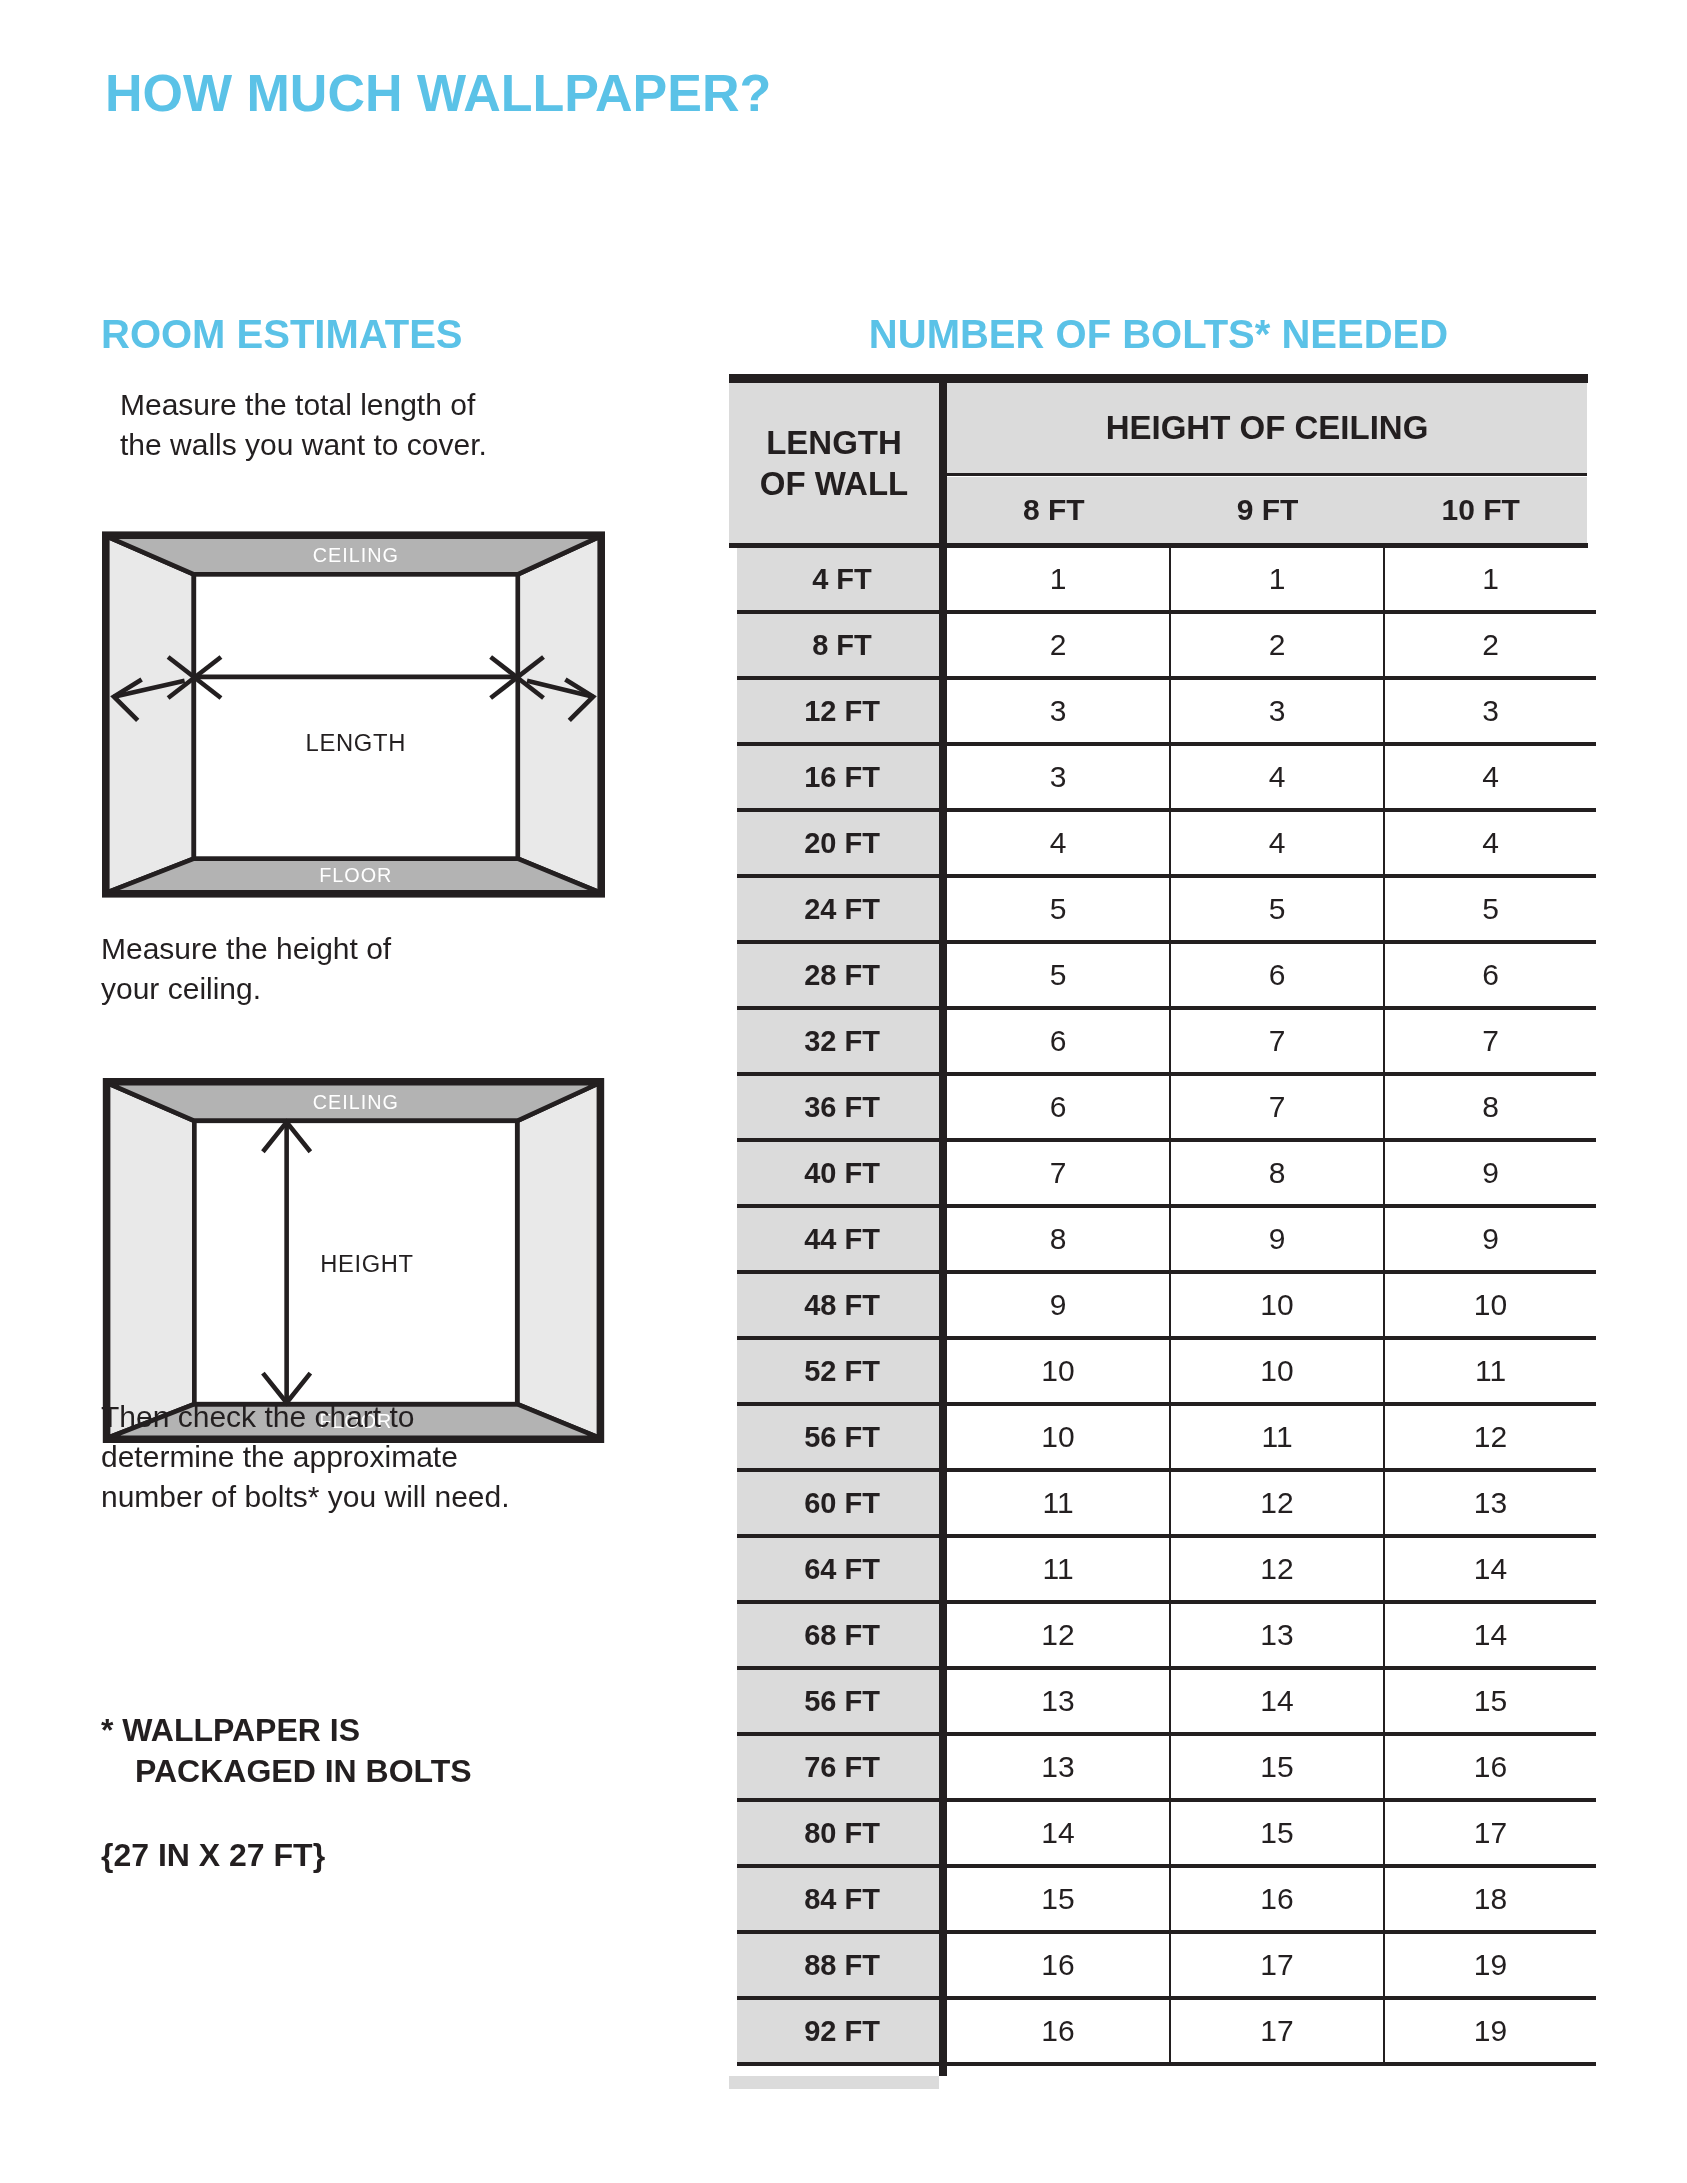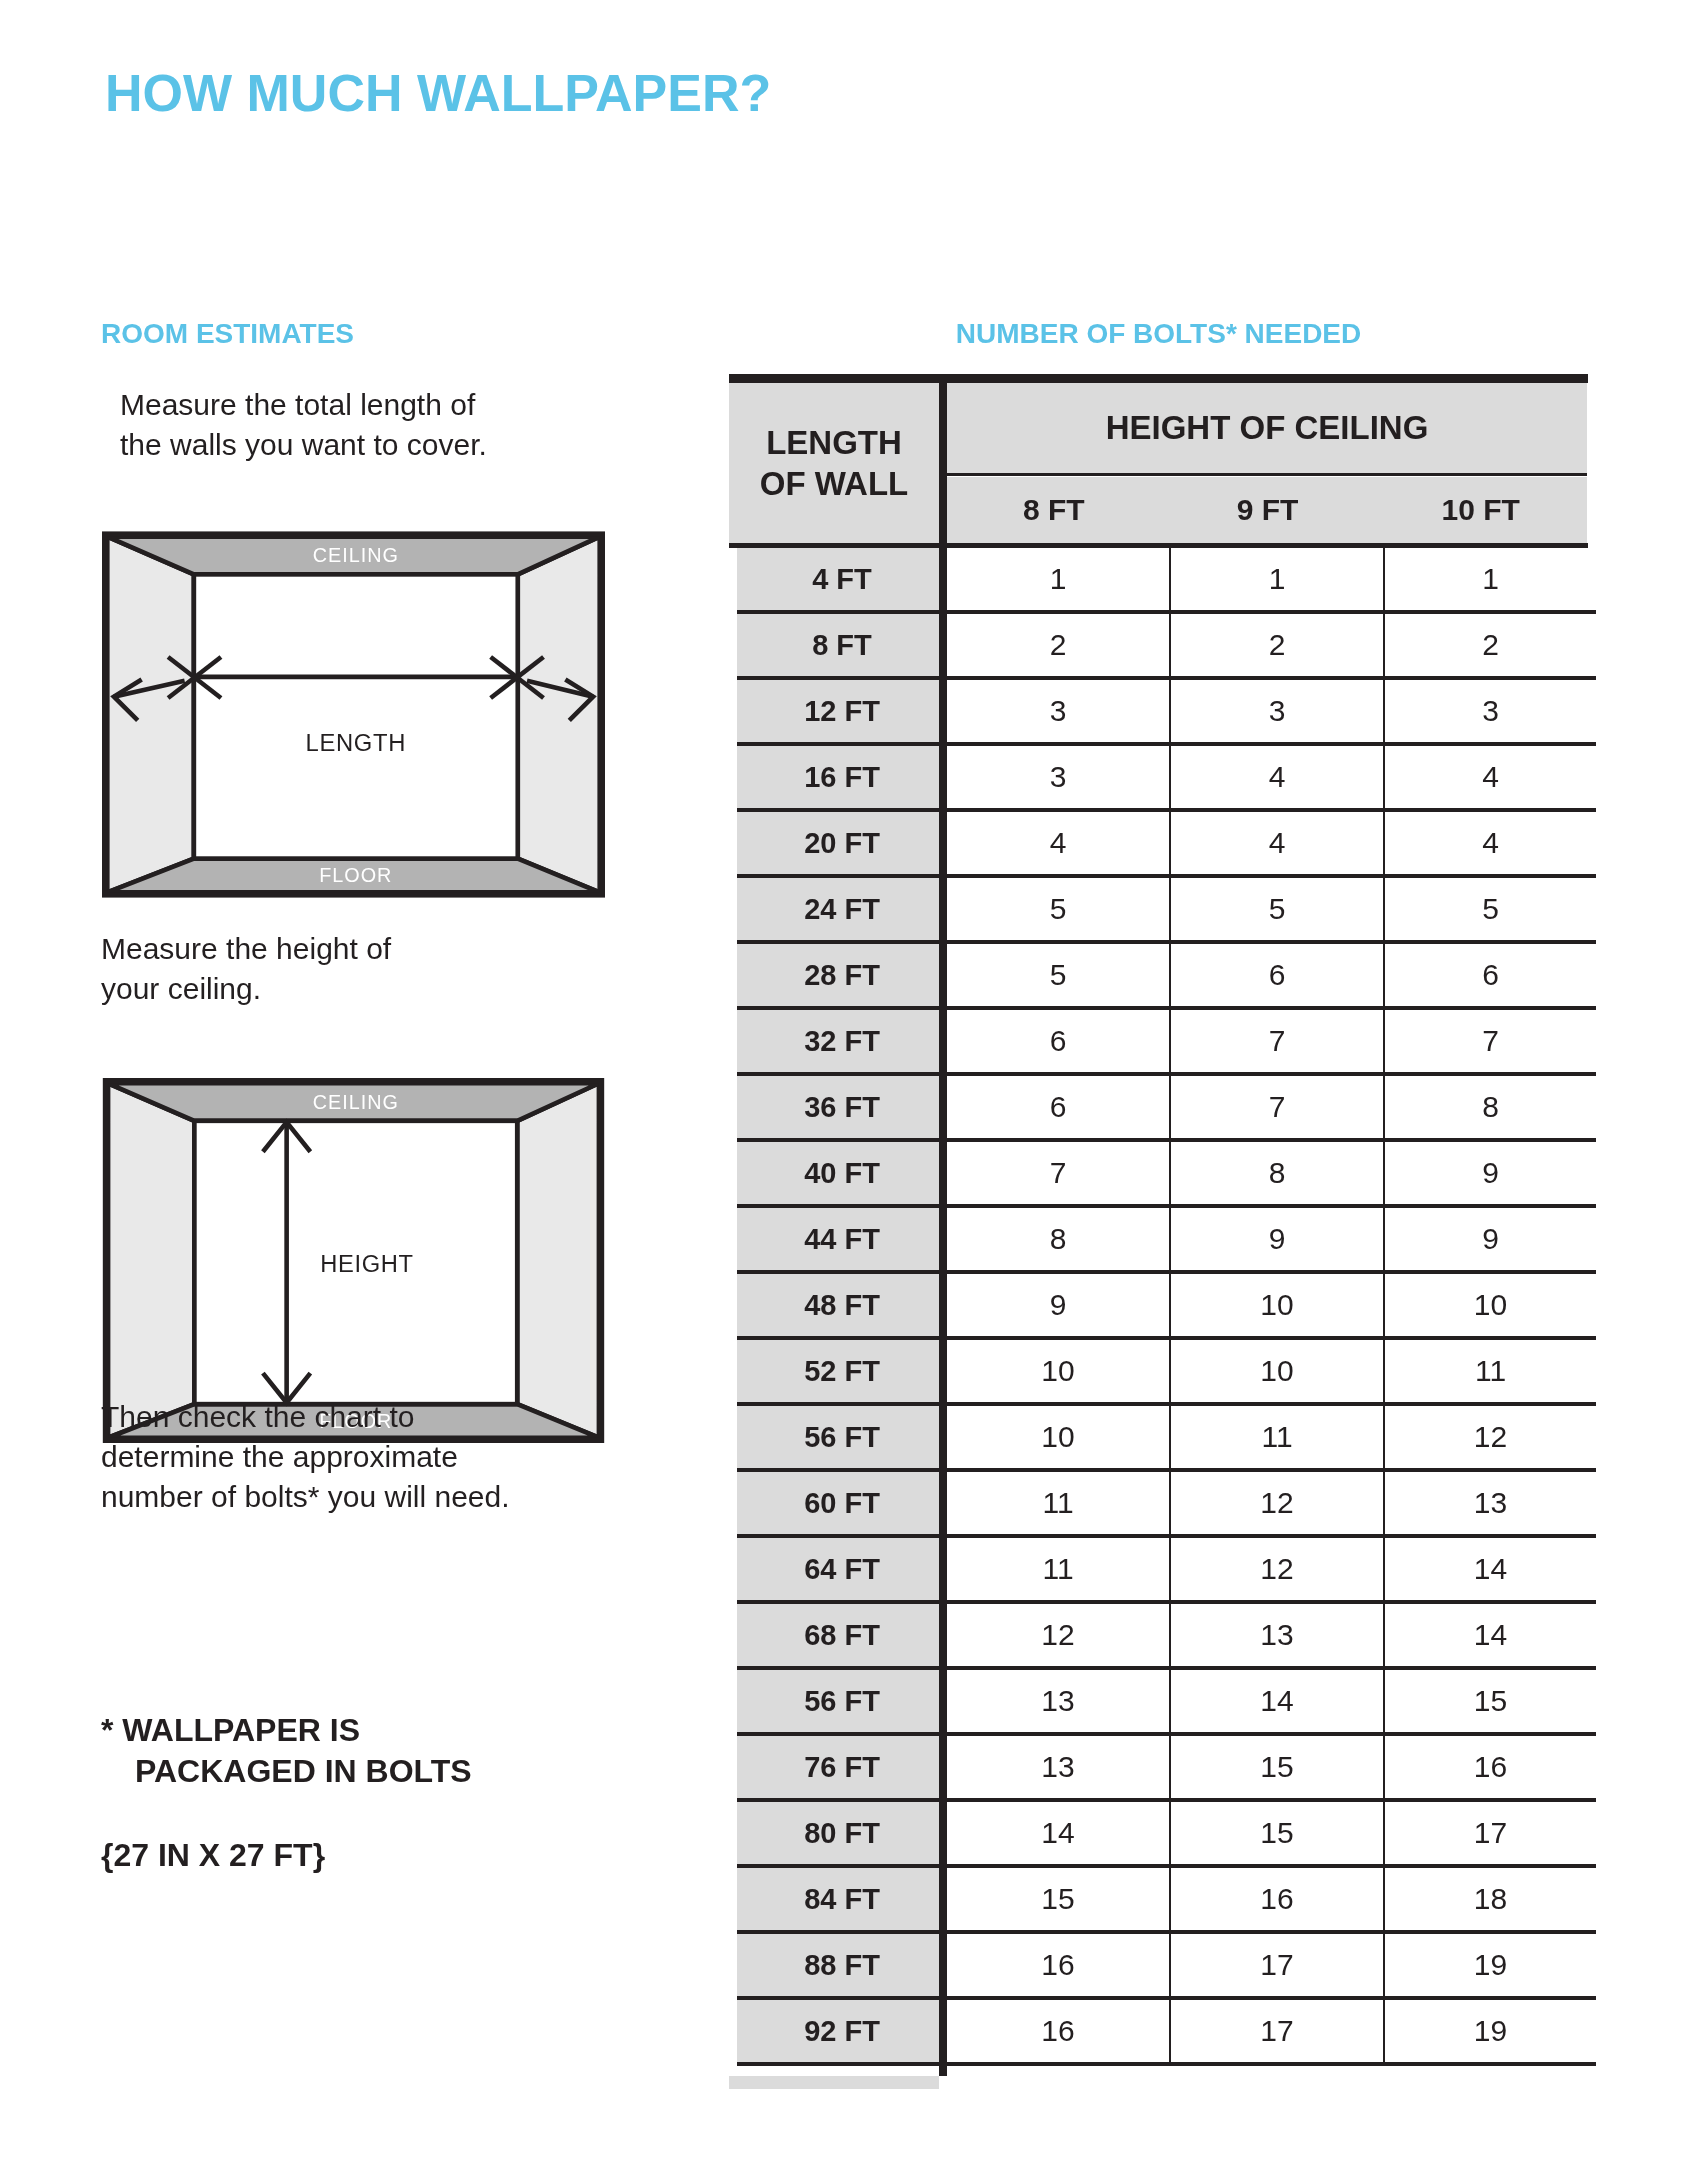--- a/index.html
+++ b/index.html
@@ -9,21 +9,21 @@
     overflow:hidden;
   }
   .abs{position:absolute;}
   .accent{color:#5BC2E7;}
   .pre{white-space:pre-line;}
 
   
   #title{left:105px;top:60px;font-size:52px;font-weight:bold;line-height:66px;letter-spacing:0px;}
 
   
-  .sechead{font-size:28px;font-weight:bold;line-height:36px;}
+  .sechead{font-size:40px;font-weight:bold;line-height:36px;}
   #room-estimates{left:101px;top:316px;}
   #bolts-heading{left:729px;top:316px;width:859px;text-align:center;}
 
   
   .copy{font-size:30px;line-height:40px;}
   #step1{left:101px;top:385px;margin-left:19px;}
   #step2{left:101px;top:929px;}
   #step3{left:101px;top:1397px;}
 
   

